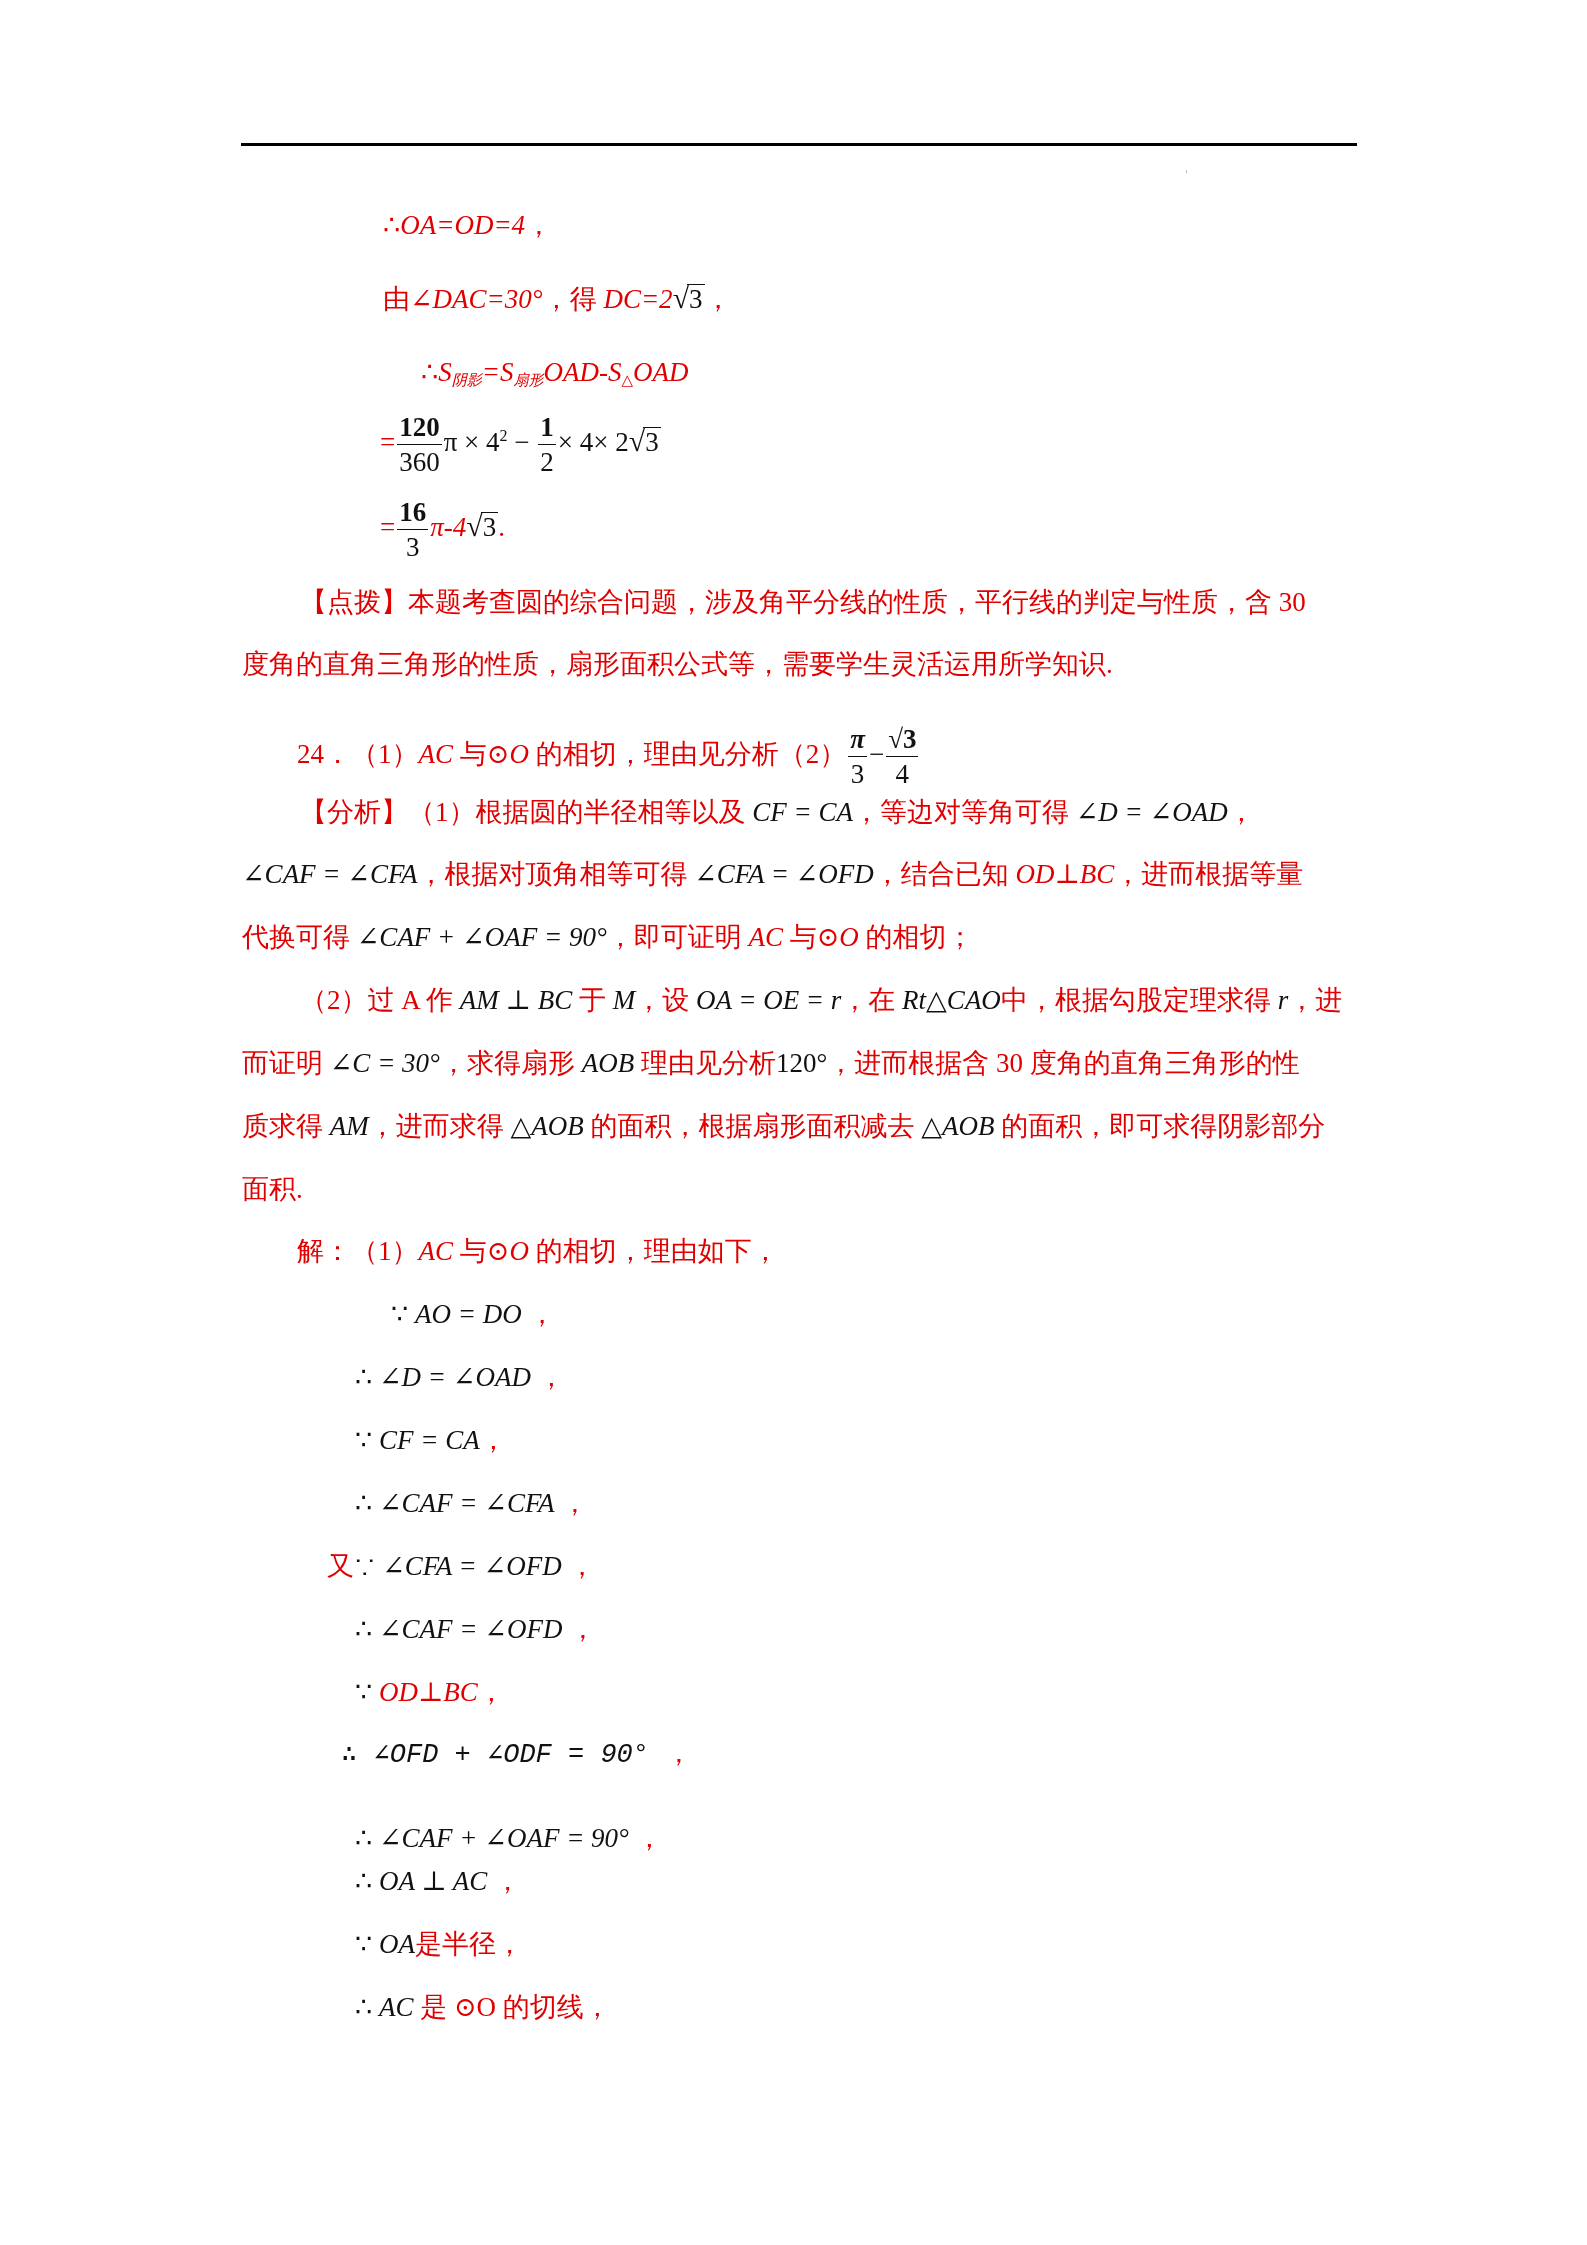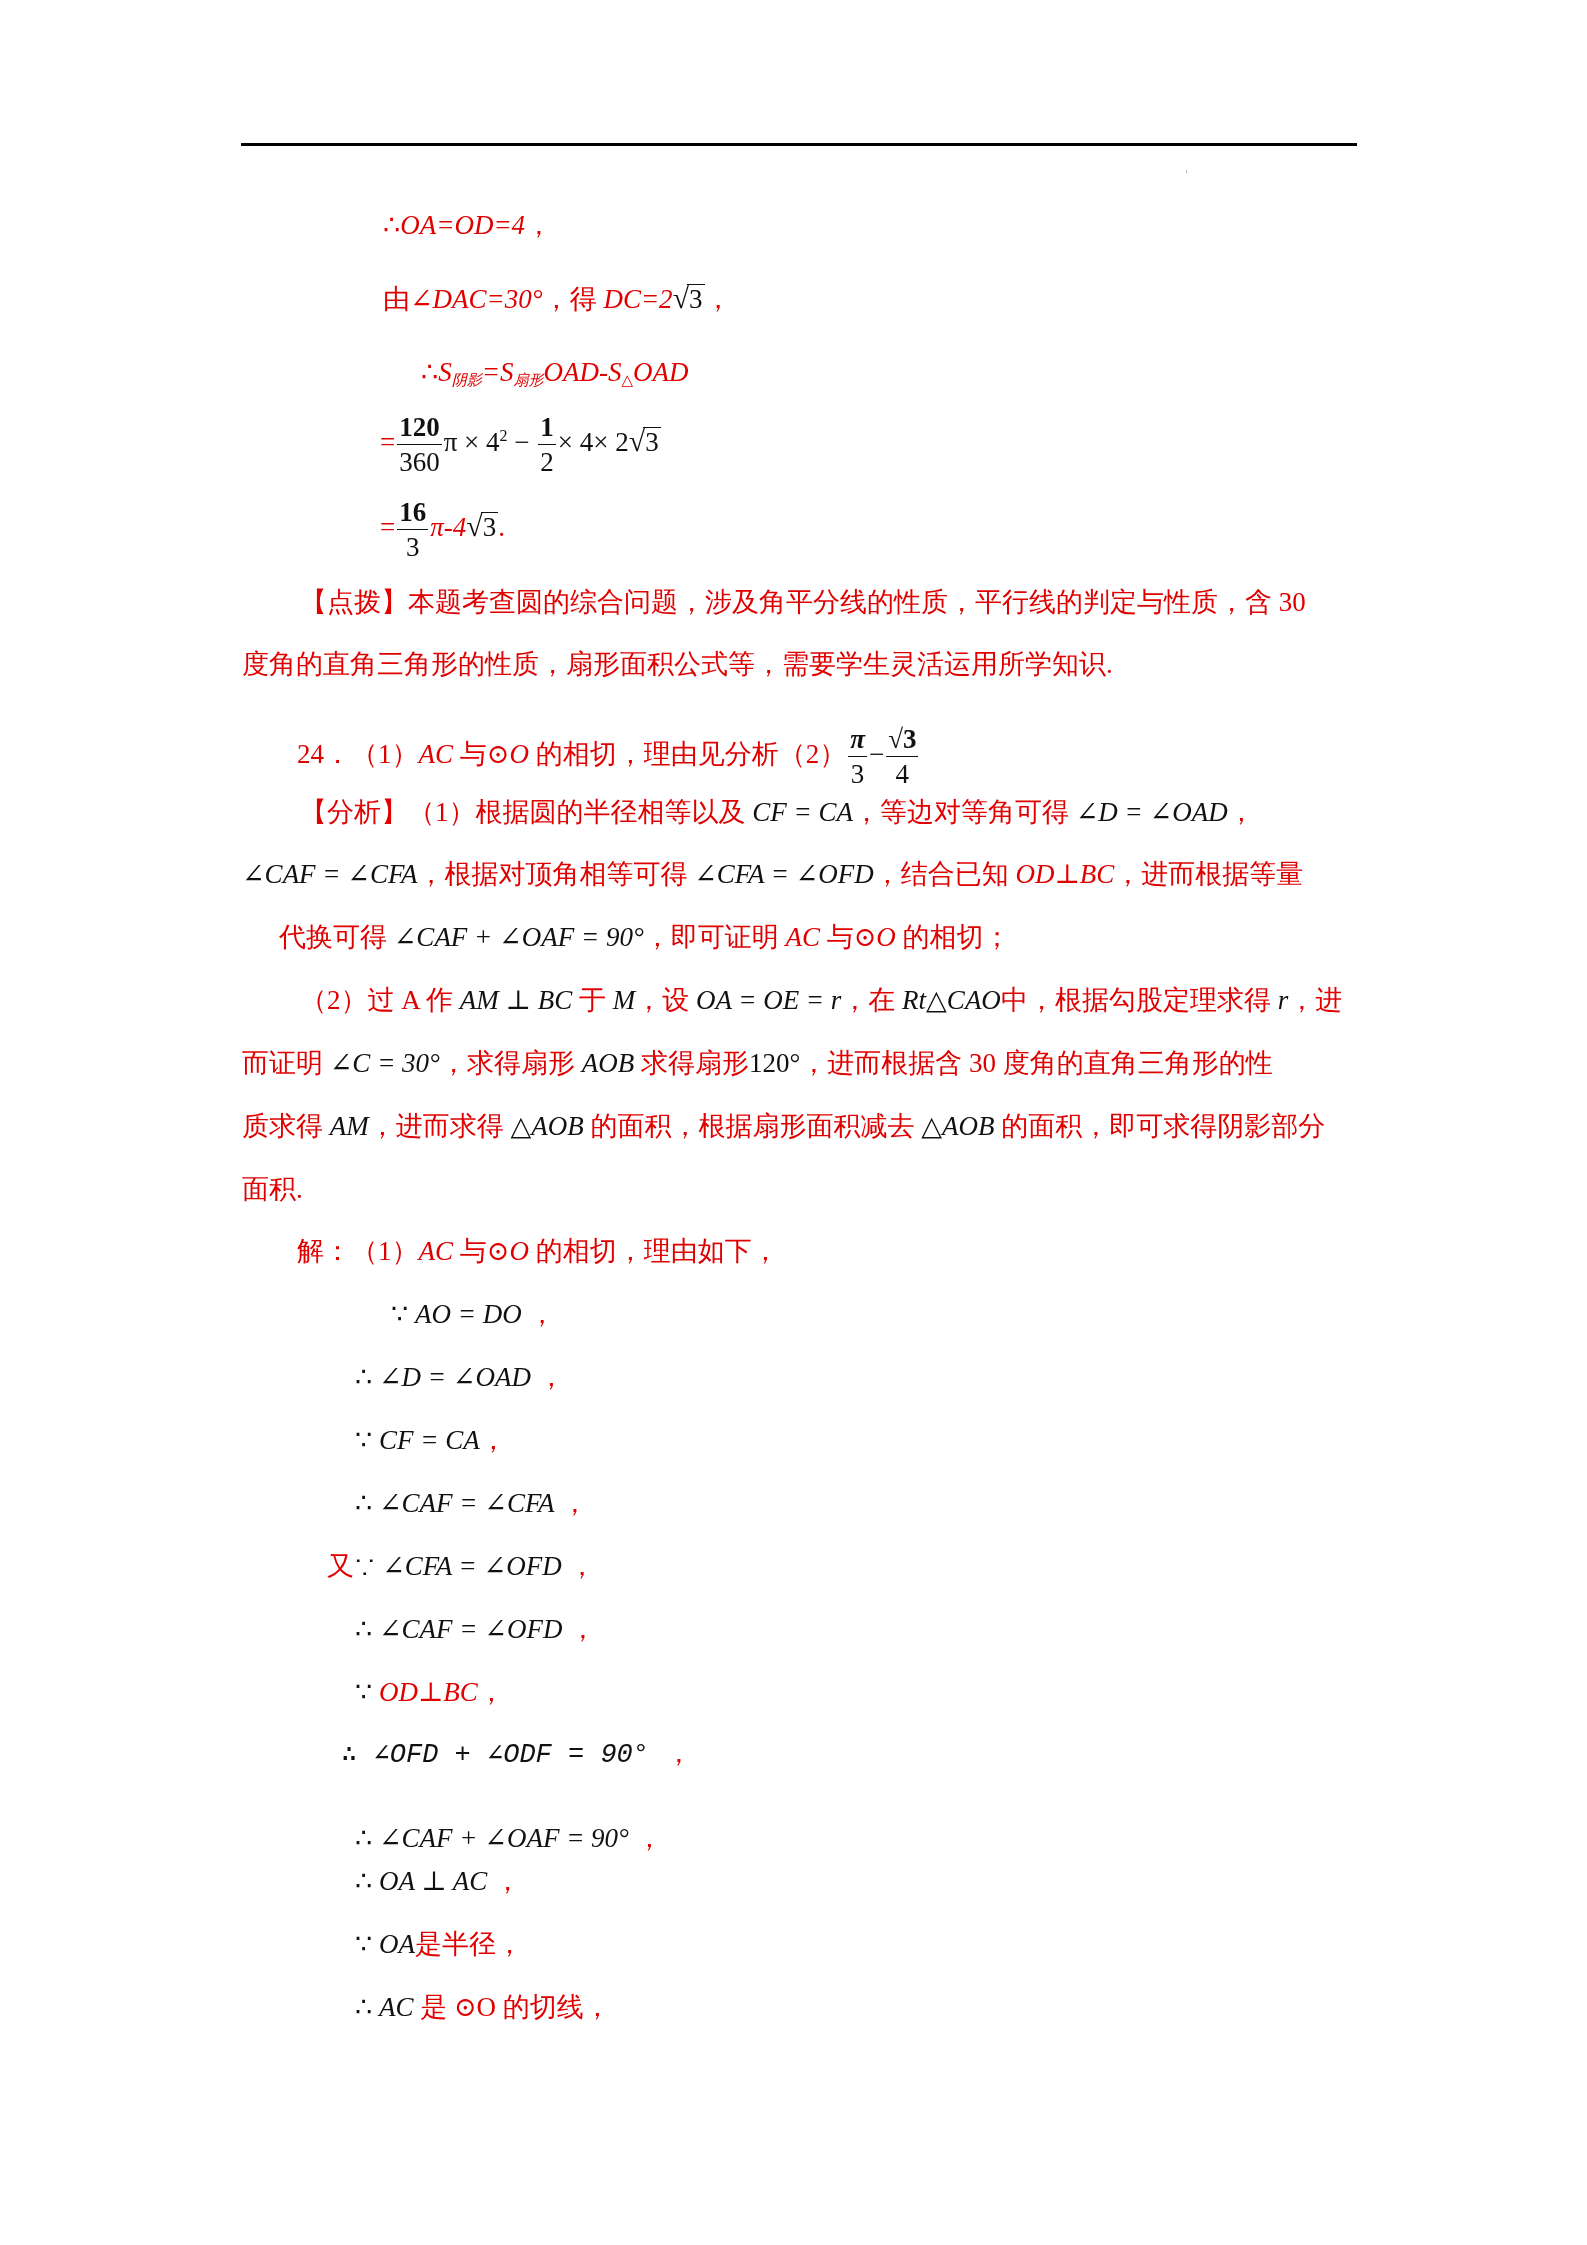--- a/index.html
+++ b/index.html
@@ -55,28 +55,28 @@
 <div class="line" style="left:297px;top:722px;">
   <span>24．</span><span>（1）</span><span class="it">AC</span><span> 与⊙</span><span class="it">O</span><span> 的相切，理由见分析（2）</span><span class="frac blk it"><span class="num">π</span><span style="font-style:normal">3</span></span><span class="blk">−</span><span class="frac blk"><span class="num">√3</span><span>4</span></span>
 </div>
 
 <div class="line" style="left:300px;top:794px;">
   <span>【分析】</span><span>（1）根据圆的半径相等以及 </span><span class="blk it">CF = CA</span><span>，等边对等角可得 </span><span class="blk it">∠D = ∠OAD</span><span>，</span>
 </div>
 <div class="line" style="left:242px;top:856px;">
   <span class="blk it">∠CAF = ∠CFA</span><span>，根据对顶角相等可得 </span><span class="blk it">∠CFA = ∠OFD</span><span>，结合已知 </span><span class="it">OD⊥BC</span><span>，进而根据等量</span>
 </div>
-<div class="line" style="left:242px;top:919px;margin-left:37px;">
+<div class="line" style="left:242px;top:919px;">
   <span>代换可得 </span><span class="blk it">∠CAF + ∠OAF = 90°</span><span>，即可证明 </span><span class="it">AC</span><span> 与⊙</span><span class="it">O</span><span> 的相切；</span>
 </div>
 <div class="line" style="left:300px;top:982px;">
   <span>（2）过 A 作 </span><span class="blk it">AM ⊥ BC</span><span> 于 </span><span class="blk it">M</span><span>，设 </span><span class="blk it">OA = OE = r</span><span>，在 </span><span class="blk it">Rt△CAO</span><span>中，根据勾股定理求得 </span><span class="blk it">r</span><span>，进</span>
 </div>
 <div class="line" style="left:242px;top:1045px;">
-  <span>而证明 </span><span class="blk it">∠C = 30°</span><span>，求得扇形 </span><span class="blk it">AOB</span><span> 求得扇形</span><span class="blk">120°</span><span>，进而根据含 30 度角的直角三角形的性</span>
+  <span>而证明 </span><span class="blk it">∠C = 30°</span><span>，求得扇形 </span><span class="blk it">AOB</span><span> 理由见分析</span><span class="blk">120°</span><span>，进而根据含 30 度角的直角三角形的性</span>
 </div>
 <div class="line" style="left:242px;top:1108px;">
   <span>质求得 </span><span class="blk it">AM</span><span>，进而求得 </span><span class="blk it">△AOB</span><span> 的面积，根据扇形面积减去 </span><span class="blk it">△AOB</span><span> 的面积，即可求得阴影部分</span>
 </div>
 <div class="line" style="left:242px;top:1171px;">
   <span>面积.</span>
 </div>
 
 <div class="line" style="left:297px;top:1233px;text-align:center;">
   <span>解：（1）</span><span class="it">AC</span><span> 与⊙</span><span class="it">O</span><span> 的相切，理由如下，</span>

